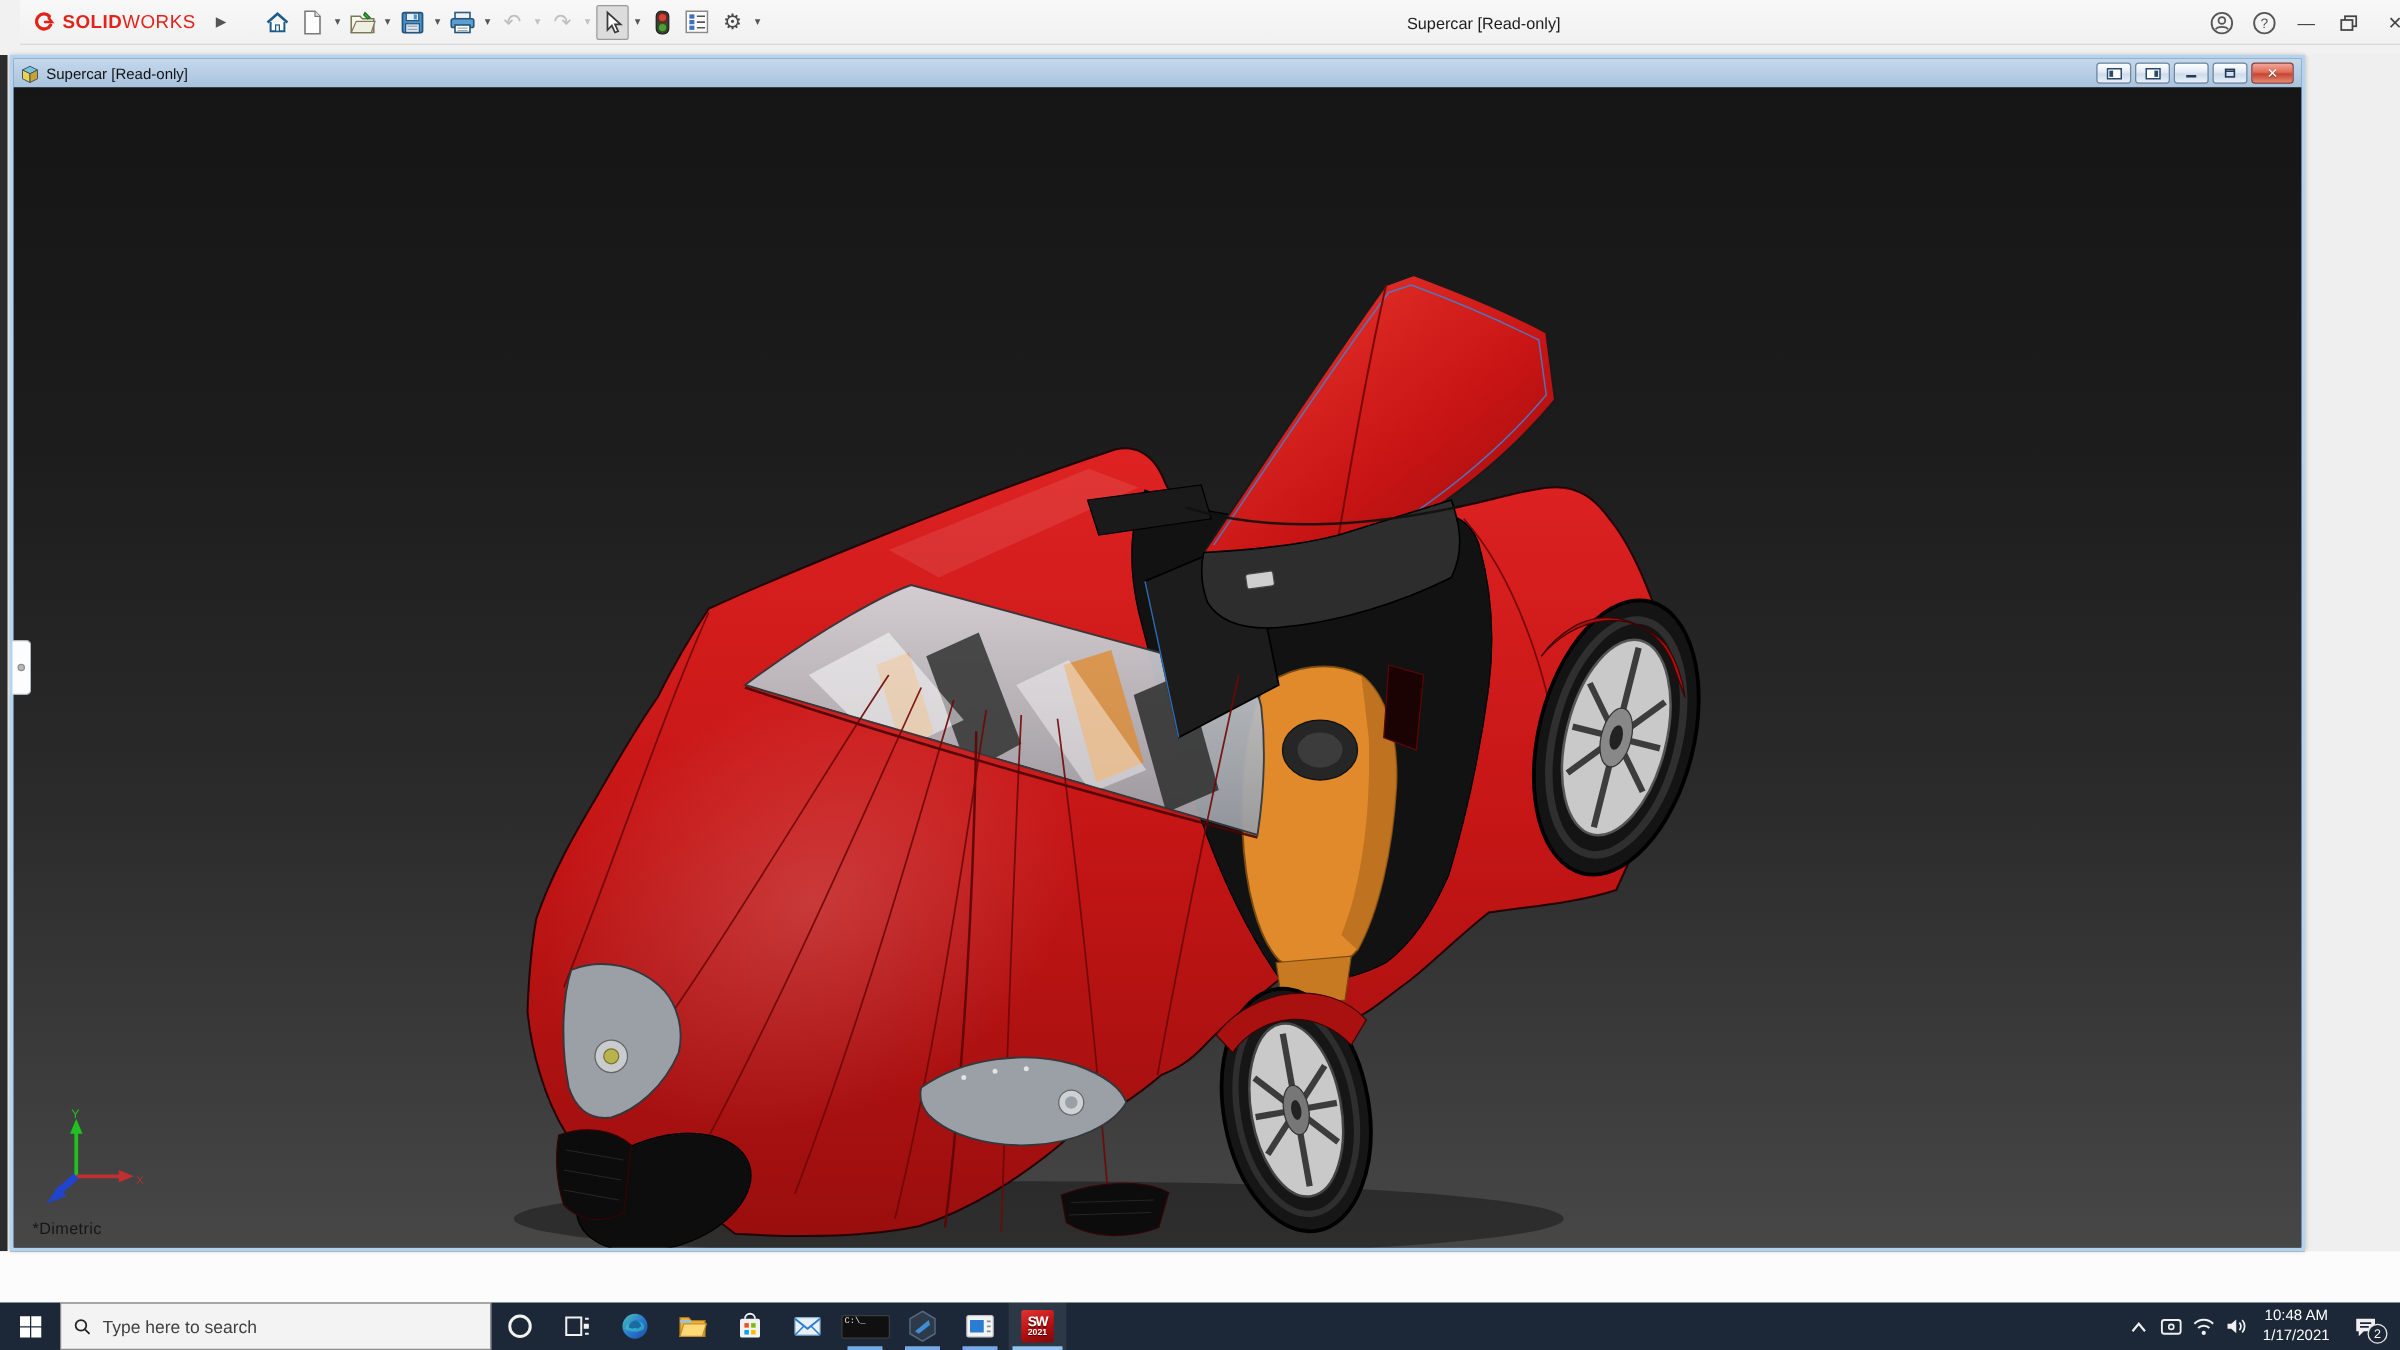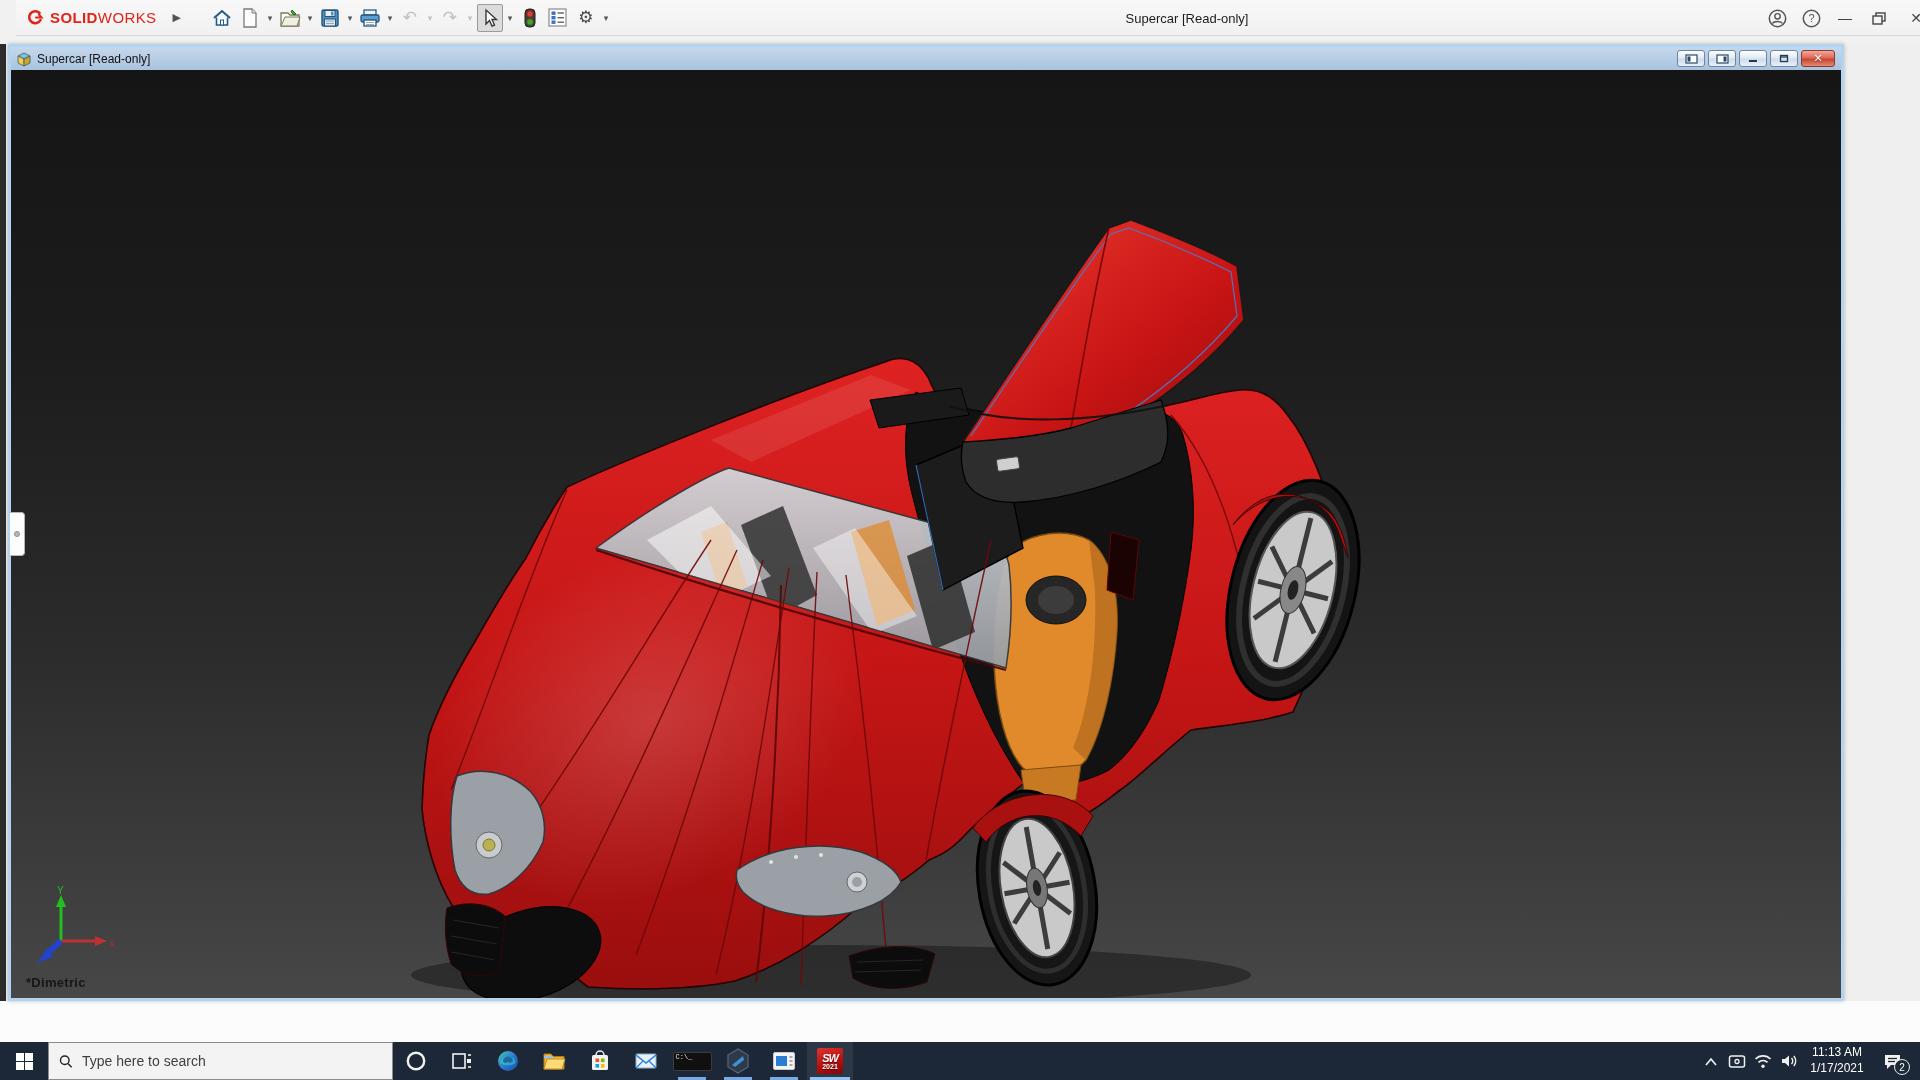--- a/index.html
+++ b/index.html
@@ -46,21 +46,21 @@
   .dc-btn { width:28px; height:17px; border:1px solid #6f86a0; border-radius:3px;
     background:linear-gradient(#fdfeff,#e2ebf4 45%,#cfdbeb 55%,#e8f0f9);
     display:flex; align-items:center; justify-content:center; }
   .dc-btn.close { width:34px; border-color:#8d3a2f;
     background:linear-gradient(#f2a79b,#e06b55 45%,#c84532 55%,#e28b71); }
   .dc-close-x { color:#fff; font-weight:bold; font-size:11px; text-shadow:0 1px 1px rgba(0,0,0,.4); }
 
   .viewport { position:relative; width:1830px; height:928px;
     background:linear-gradient(180deg,var(--viewport-top) 0%,#1c1c1c 30%,#2b2b2b 62%,var(--viewport-bottom) 100%); }
   .scene { position:absolute; left:0; top:0; }
-  .orientation-label { position:absolute; left:15px; top:905px; font-size:13px; font-weight:700;
+  .orientation-label { position:absolute; left:15px; top:905px; font-size:13px; font-weight:400;
     color:#161616; letter-spacing:.3px; }
   .triad { position:absolute; left:26px; top:815px; }
 
   .fm-collapsed-tab { left:10px; top:512px; width:15px; height:44px; background:#fdfdfd;
     border:1px solid #aeb6bd; border-left:none; border-radius:0 4px 4px 0;
     display:flex; align-items:center; justify-content:center; }
   .fm-dot { width:6px; height:6px; border-radius:50%; background:#b9b9b9; border:1px solid #8e8e8e; }
 
   
   .taskbar { left:0; top:1042px; width:1920px; height:38px; background:var(--taskbar-bg);
@@ -77,21 +77,21 @@
   .tb-icon.running::after { content:""; position:absolute; bottom:0; left:50%; transform:translateX(-50%);
     width:28px; height:3px; background:var(--running-indicator); }
   .tb-icon.active { background:rgba(255,255,255,.08); }
   .tb-icon.active::after { width:40px; background:#8fc3f2; }
   .cmd-ico { width:39px; height:19px; background:#101010; border:1px solid #3c3c3c; border-radius:2px;
     color:#e8e8e8; font-family:"Liberation Mono","DejaVu Sans Mono",monospace; font-size:7px;
     padding:1px 2px; text-align:left; line-height:1; }
   .sw-cube { width:26px; height:26px; position:relative; display:flex; flex-direction:column;
     align-items:center; justify-content:center;
     background:linear-gradient(160deg,#e03434 0%,#b80f0f 55%,#7e0808 100%); border-radius:2px; }
-  .sw-letters { color:#fff; font-weight:800; font-style:italic; font-size:11px; line-height:10px;
+  .sw-letters { color:#fff; font-weight:800; font-size:11px; line-height:10px;
     letter-spacing:-1px; text-shadow:0 1px 1px rgba(0,0,0,.5); }
   .sw-year { color:#fff; font-weight:700; font-size:7px; line-height:7px; text-shadow:0 1px 1px rgba(0,0,0,.6); }
 
   .tray { margin-left:auto; display:flex; align-items:center; padding-right:8px; }
   .tray-ico { width:26px; height:38px; display:flex; align-items:center; justify-content:center; }
   .clock { width:70px; text-align:center; font-size:12px; line-height:1.3; color:#fff; padding:0 2px; }
   .action-center { position:relative; width:40px; height:38px; display:flex; align-items:center; justify-content:center; }
   .ac-badge { position:absolute; right:2px; bottom:5px; width:16px; height:16px; border-radius:50%;
     background:var(--taskbar-bg); border:1.5px solid #e9e9e9; color:#fff; font-size:10px;
     display:flex; align-items:center; justify-content:center; }
@@ -583,21 +583,21 @@
       </svg>
     </div>
     <div class="tray-ico">
       <svg width="18" height="16" viewBox="0 0 18 16">
         <polygon points="2,6 5,6 9,2.5 9,13.5 5,10 2,10" fill="#f0f0f0"></polygon>
         <path d="M11.5,5 a4.2,4.2 0 0 1 0,6" fill="none" stroke="#f0f0f0" stroke-width="1.4"></path>
         <path d="M13.8,3 a7.5,7.5 0 0 1 0,10" fill="none" stroke="#f0f0f0" stroke-width="1.4"></path>
       </svg>
     </div>
     <div class="clock">
-      <div>11:13 AM</div>
+      <div>10:48 AM</div>
       <div>1/17/2021</div>
     </div>
     <div class="action-center">
       <svg width="19" height="17" viewBox="0 0 19 17">
         <path d="M2,2 H17 V12 H8 L4,16 V12 H2 Z" fill="#f0f0f0"></path>
         <line x1="5" y1="5.5" x2="14" y2="5.5" stroke="#1c2838" stroke-width="1.3"></line>
         <line x1="5" y1="8.5" x2="12" y2="8.5" stroke="#1c2838" stroke-width="1.3"></line>
       </svg>
       <div class="ac-badge">2</div>
     </div>

